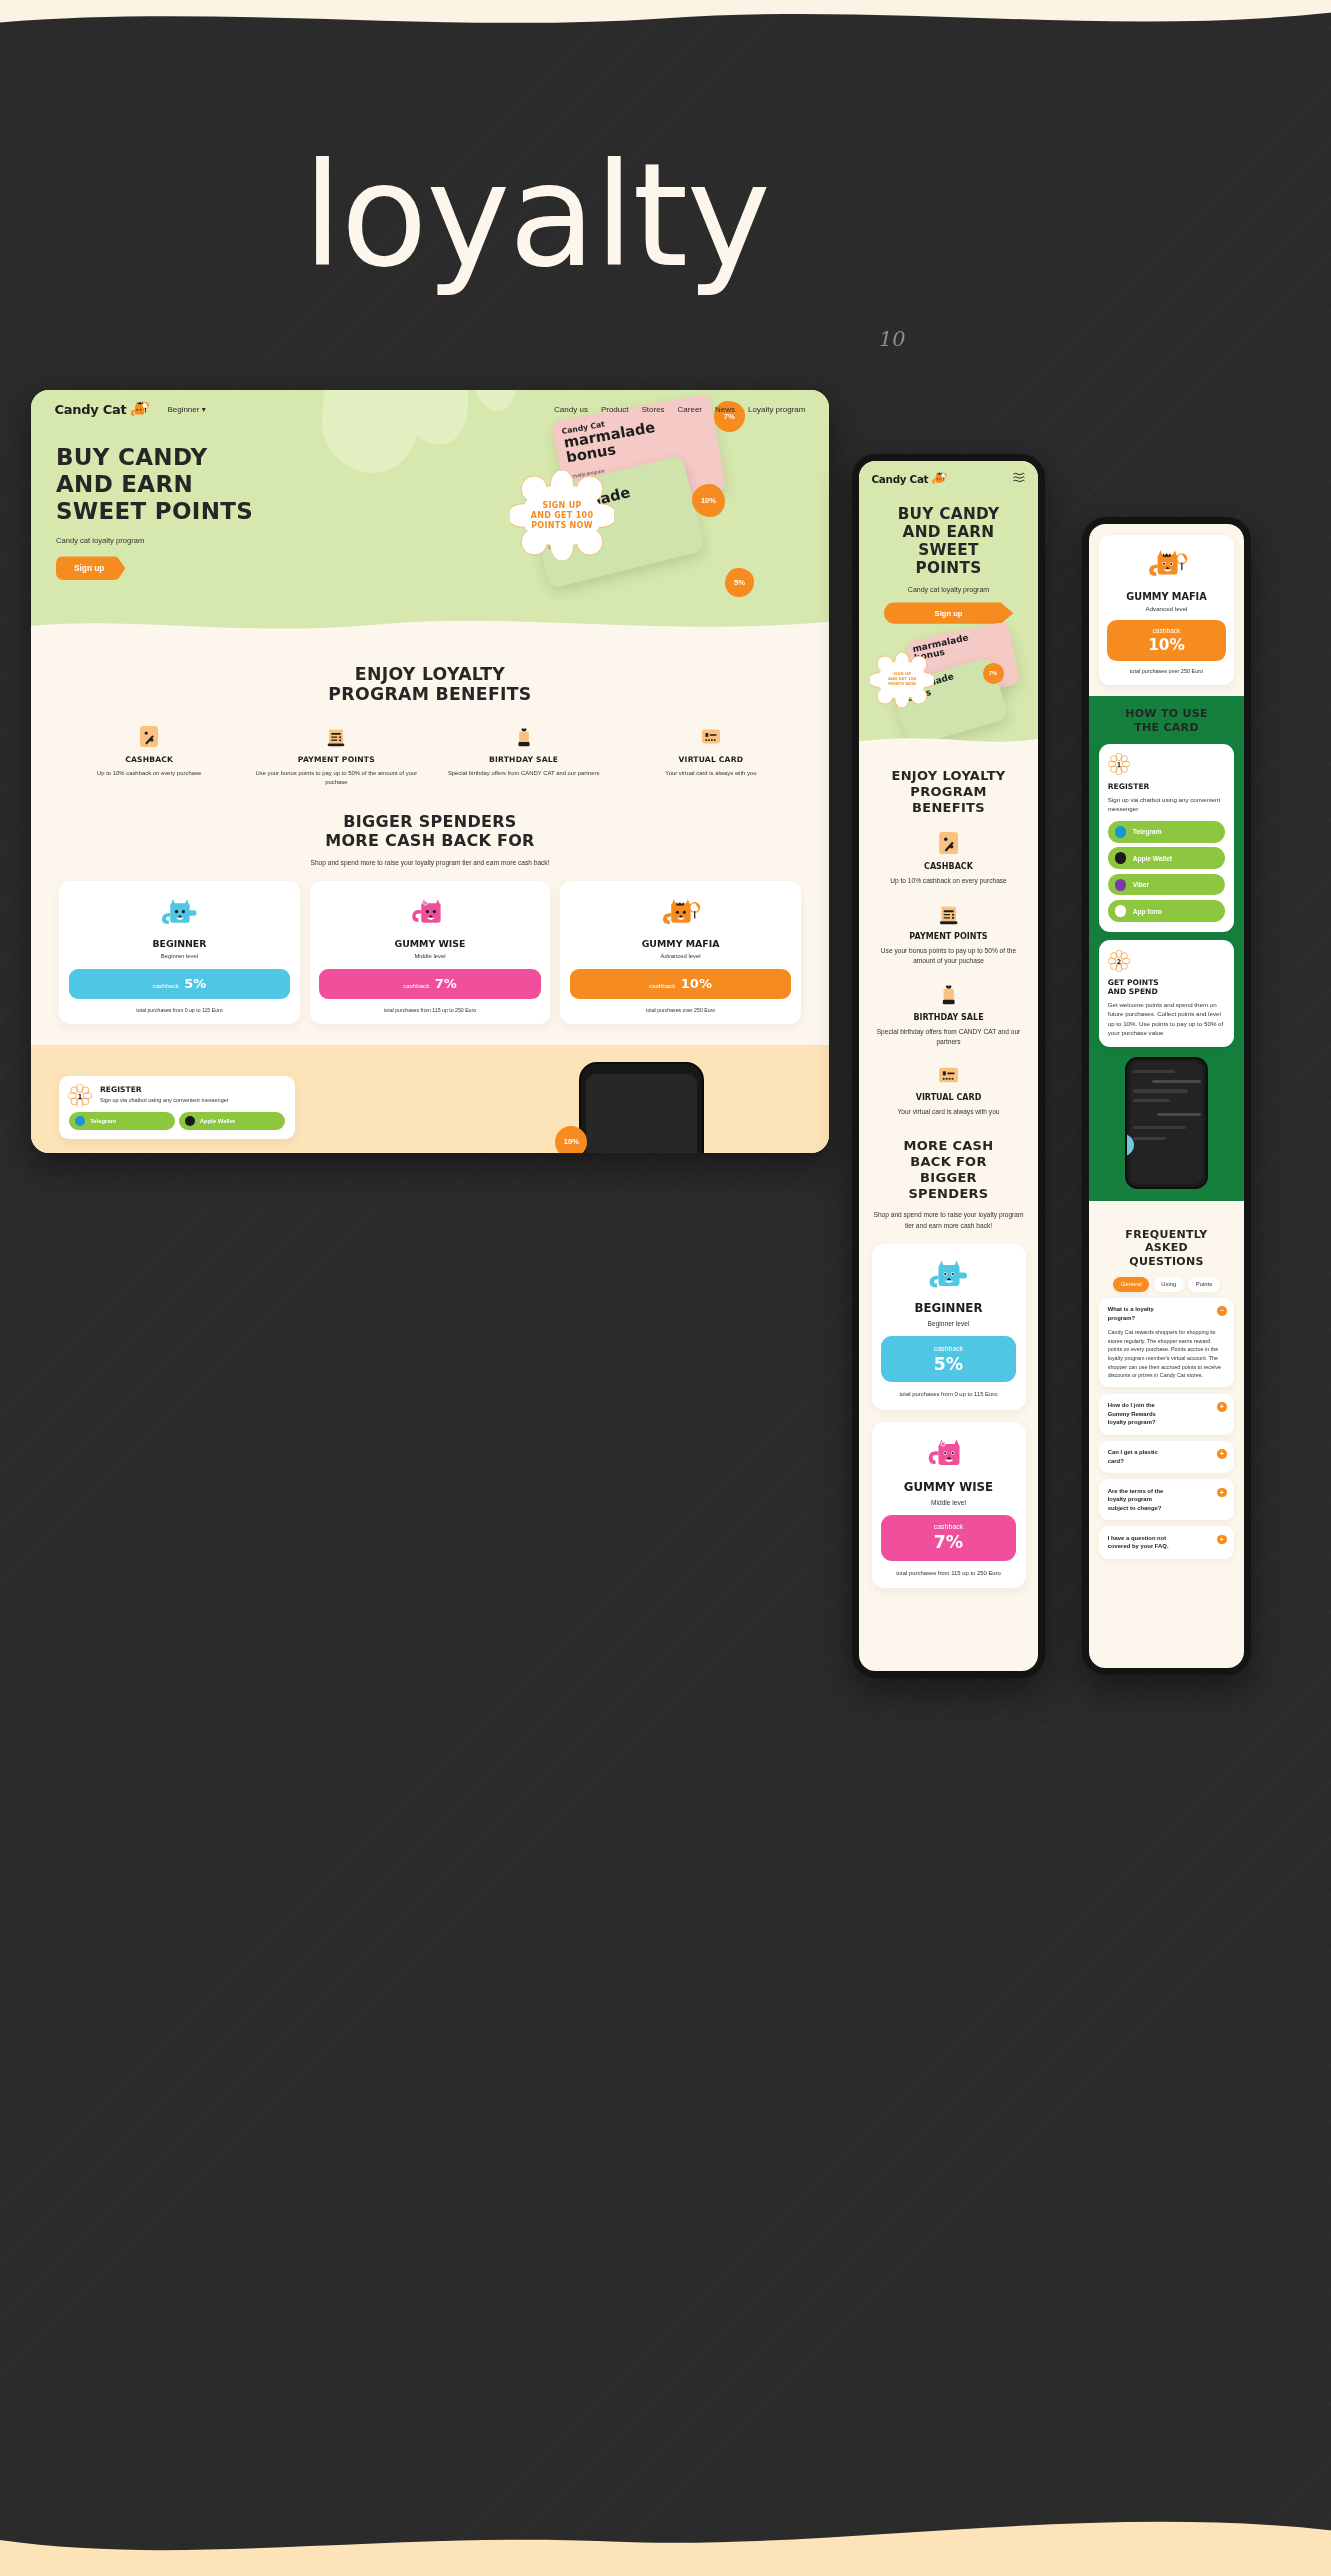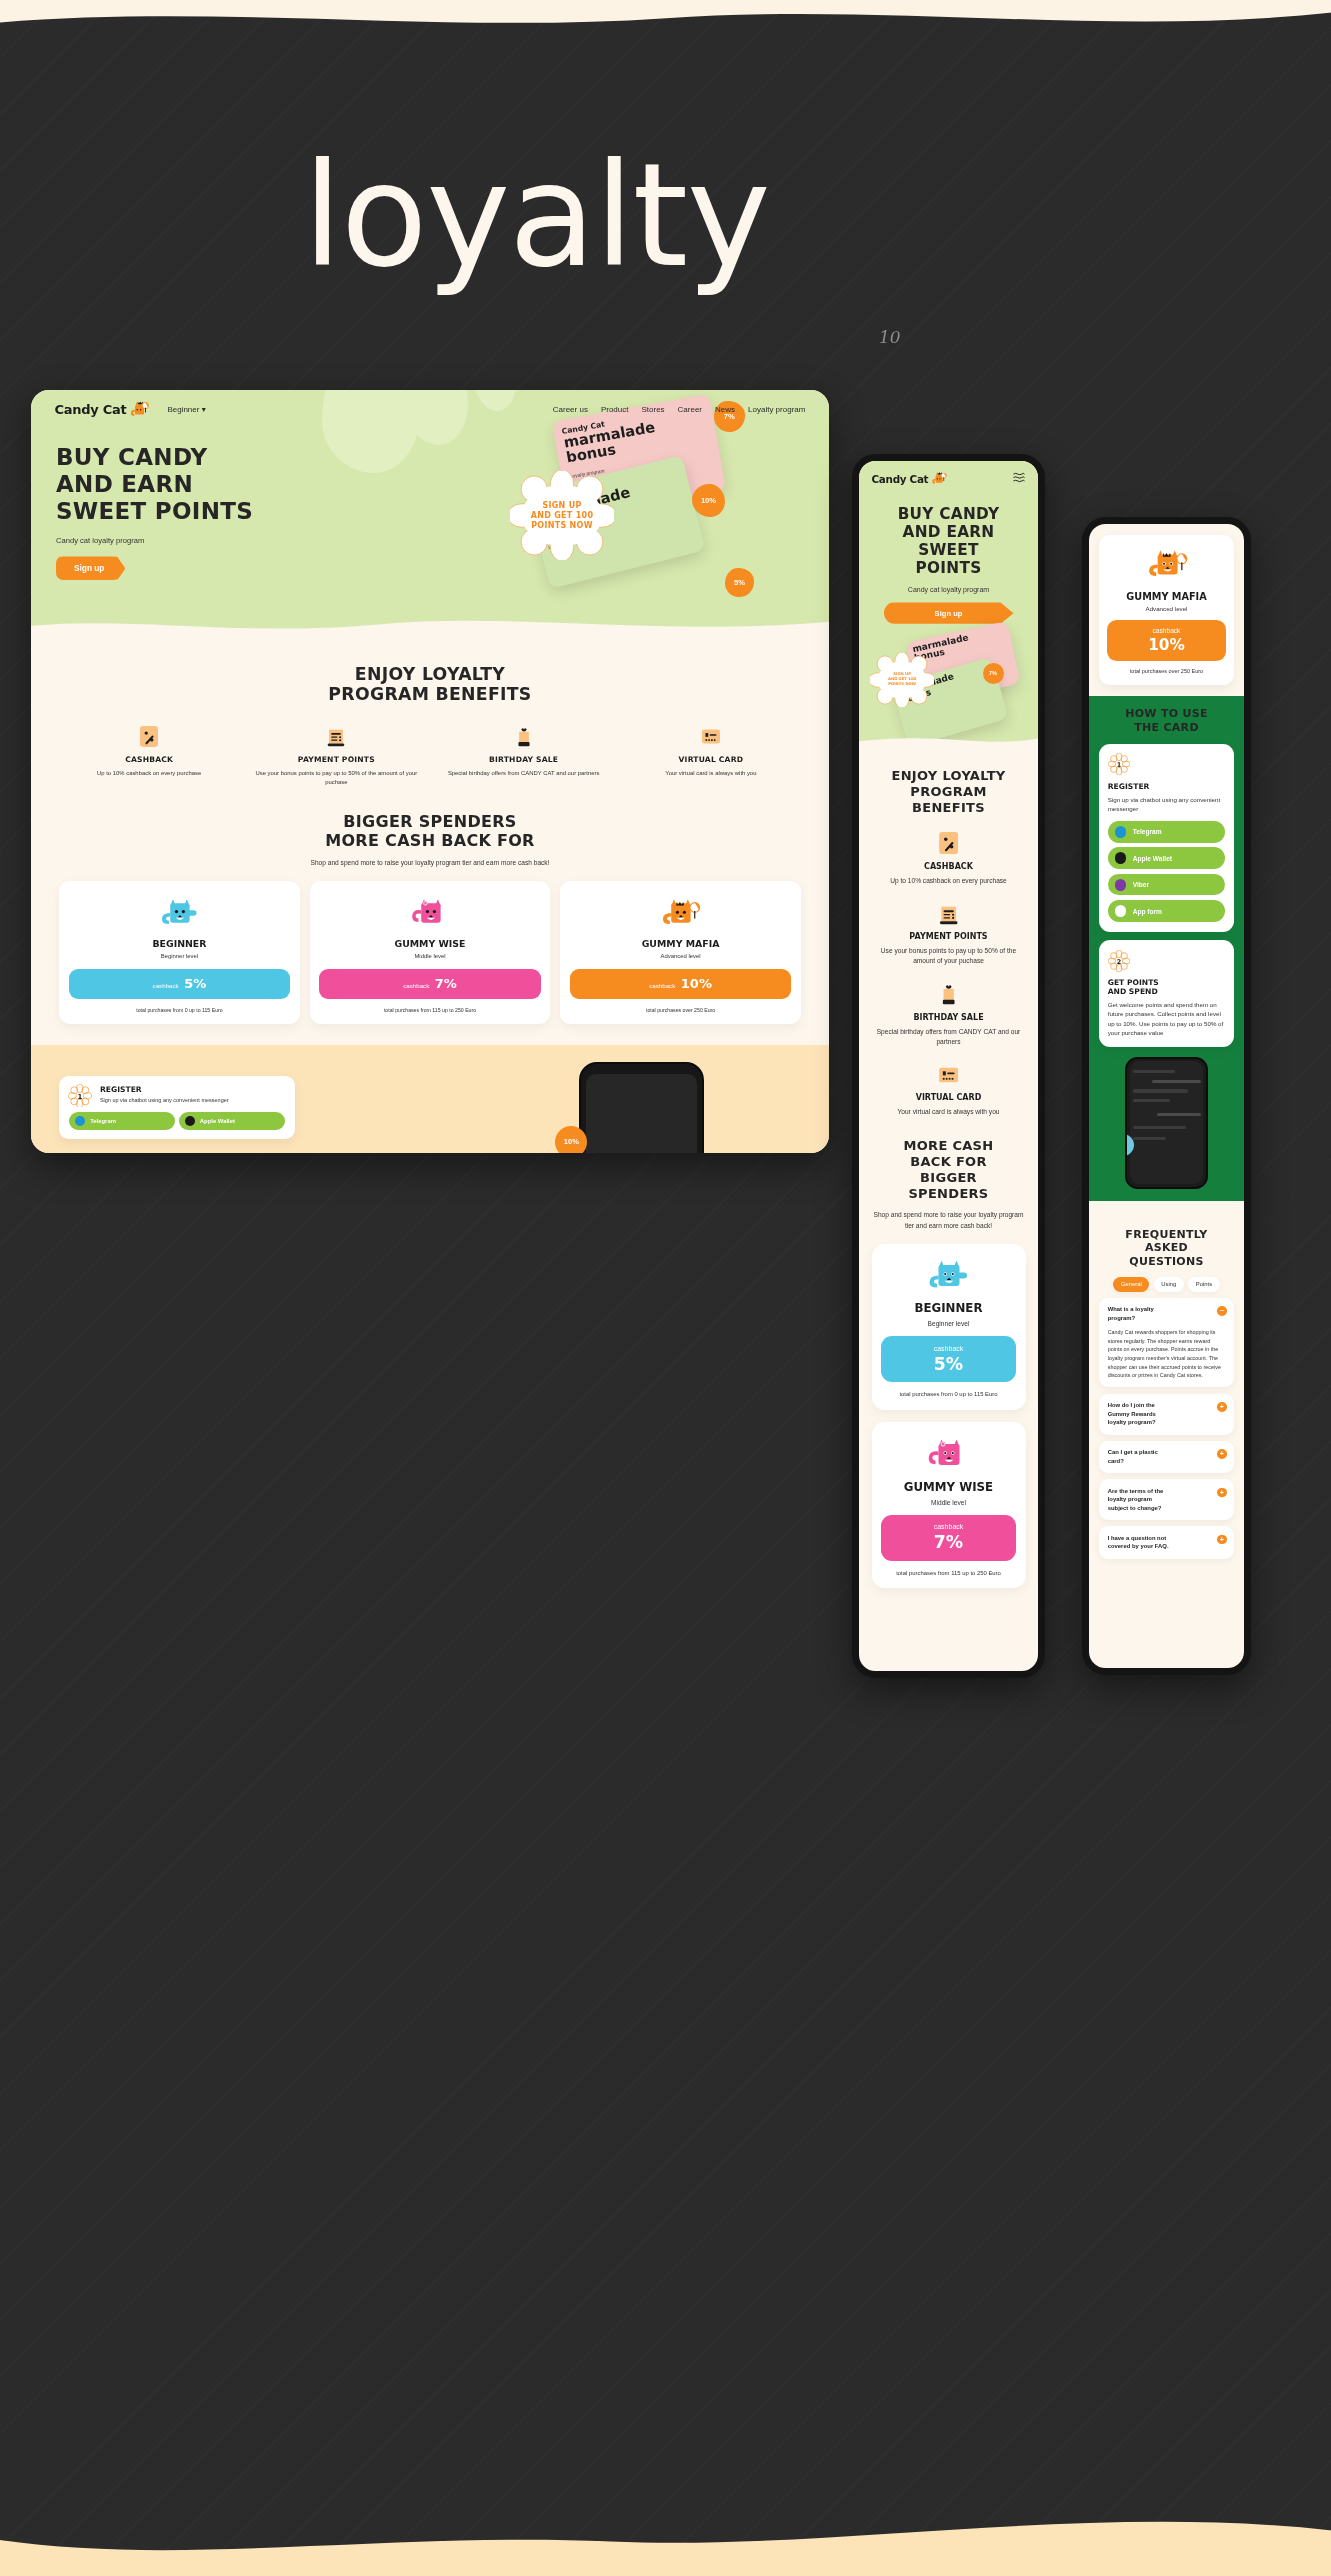--- a/index.html
+++ b/index.html
@@ -13,21 +13,21 @@
   }
   
   .wave-top{position:absolute;left:0;top:0;width:1332px;height:42px;overflow:hidden;z-index:1}
   .wave-top svg,.wave-bot svg{display:block}
   .wave-bot{position:absolute;left:0;bottom:0;width:1332px;height:76px;overflow:hidden;z-index:1}
 
   
   .title-wrap{position:absolute;left:0;top:149px;width:1072px;text-align:center;z-index:3}
   .big-title{font-size:142px;line-height:.95;color:#fcf6ec;font-weight:400;letter-spacing:-1.4px;
              font-family:"DejaVu Sans",sans-serif;}
-  .title-num{position:absolute;left:879px;top:327px;color:#8d8d8d;font-size:17px;font-style:italic;z-index:3;
+  .title-num{position:absolute;left:879px;top:327px;color:#8d8d8d;font-size:21px;font-style:italic;z-index:3;
              font-family:"DejaVu Serif",serif;}
 
   
   .mock{position:absolute;border-radius:18px;background:#fdf6ec;overflow:hidden;z-index:4;
         box-shadow:0 12.5px 35px rgba(0,0,0,.45)}
   .mock.phone{border:7px solid #141414;border-radius:23.6px}
 
   
   .dsp{font-family:"DejaVu Sans",sans-serif;font-weight:700;color:#262626;letter-spacing:0.3px;
        text-transform:uppercase;}
@@ -186,21 +186,21 @@
           <path d="M25 4 a4 4 0 0 1 3.4 6 z" fill="#f68b1f"></path>
           <rect x="24.4" y="11" width="1.2" height="7" fill="#111"></rect>
           <circle cx="13" cy="14" r="1" fill="#111"></circle>
               <circle cx="18" cy="14" r="1" fill="#111"></circle>
         </svg>
       </span>
       <span class="lang">
         <span>Beginner</span> ▾
       </span>
       <span class="links">
-        <a href="#" style="color:inherit;text-decoration:none">Career us</a>
+        <a href="#" style="color:inherit;text-decoration:none">Candy us</a>
         <a href="#" style="color:inherit;text-decoration:none">Product</a>
         <a href="#" style="color:inherit;text-decoration:none">Stores</a>
         <a href="#" style="color:inherit;text-decoration:none">Career</a>
         <a href="#" style="color:inherit;text-decoration:none">News</a>
         <a href="#" style="color:inherit;text-decoration:none">Loyalty program</a>
       </span>
     </div>
 
     <div class="d-hero-txt">
       <div class="dsp d-h1">

